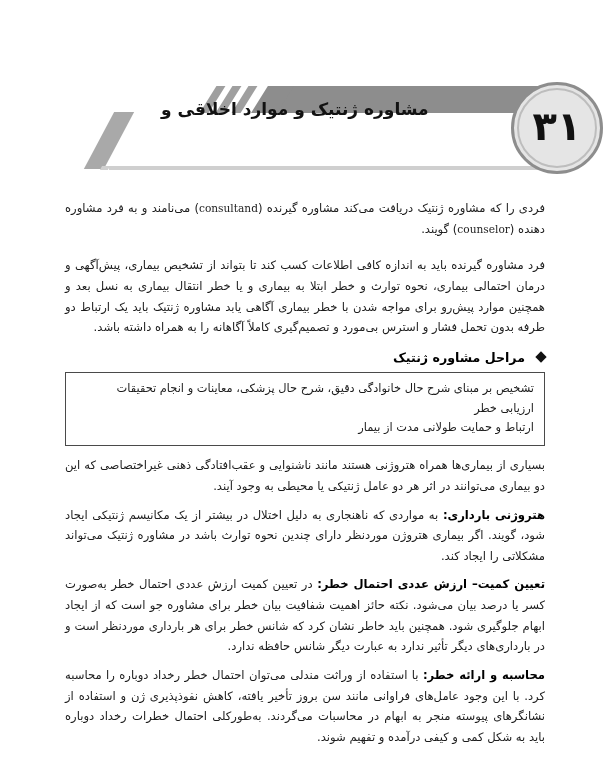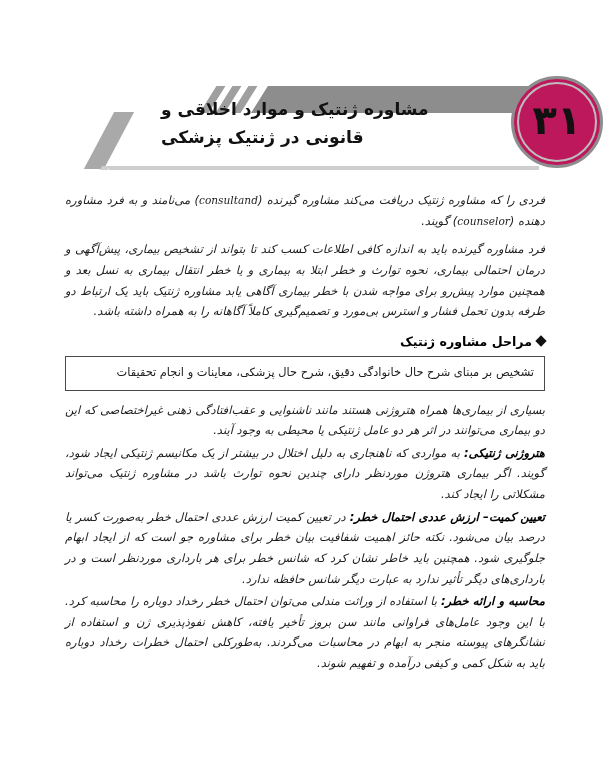--- a/index.html
+++ b/index.html
@@ -108,27 +108,27 @@
     font-weight: bold;
     line-height: 1.62;
     color: #121212;
     letter-spacing: 0px;
   }
   .banner-title span { display: block; }
 
   
   .chapter-badge {
     position: absolute;
-    top: 10px;
+    top: 16px;
     right: 8px;
     width: 92px;
     height: 92px;
     border-radius: 50%;
     border: 3px solid #8d8d8d;
-    background: #be185d;
+    background: #e5e5e5;
     box-sizing: border-box;
     display: flex;
     align-items: center;
     justify-content: center;
   }
   .chapter-badge .ring {
     width: 80px;
     height: 80px;
     border-radius: 50%;
     border: 2px solid #bdbdbd;
@@ -148,48 +148,47 @@
 
   
   .content {
     position: absolute;
     top: 190px;
     right: 66px;
     width: 480px;
   }
 
   p.para {
-    margin: 0 0 2px 0;
+    margin: 8px 0 2px 0;
     font-size: 11.6px;
     line-height: 1.78;
     text-align: justify;
     text-justify: inter-word;
     color: #1c1c1c;
-    font-style: italic;
   }
   p.para:last-child { margin-bottom: 0; }
 
   .lead {
     font-weight: bold;
     color: #000000;
   }
   .latin {
     font-family: "DejaVu Serif", "Liberation Serif", serif;
     font-size: 10.6px;
     direction: ltr;
     unicode-bidi: embed;
   }
 
   .gap-sm { height: 6px; }
 
   
   .section-heading {
     display: flex;
     align-items: center;
-    gap: 5px;
+    gap: 12px;
     font-size: 12.6px;
     font-weight: bold;
     color: #000000;
     margin: 12px 0 7px 0;
     justify-content: flex-start;
   }
   .diamond {
     width: 8px;
     height: 8px;
     background: #111111;
@@ -230,21 +229,20 @@
     <div class="slash s2"></div>
     <div class="slash s3"></div>
 
     <div class="banner-diag"></div>
 
     <div class="banner-rule"></div>
     <div class="banner-rule-skew"></div>
 
     <div class="banner-title">
       <span>مشاوره ژنتیک و موارد اخلاقی و</span>
-      <span>قانونی در ژنتیک پزشکی</span>
     </div>
 
     <div class="chapter-badge">
       <div class="ring">
         <div class="chapter-number">۳۱</div>
       </div>
     </div>
   </div>
 
   <div class="content">
@@ -256,25 +254,27 @@
     <p class="para">فرد مشاوره گیرنده باید به اندازه کافی اطلاعات کسب کند تا بتواند از تشخیص بیماری، پیش‌آگهی و درمان احتمالی بیماری، نحوه توارث و خطر ابتلا به بیماری و یا خطر انتقال بیماری به نسل بعد و همچنین موارد پیش‌رو برای مواجه شدن با خطر بیماری آگاهی یابد مشاوره ژنتیک باید یک ارتباط دو طرفه بدون تحمل فشار و استرس بی‌مورد و تصمیم‌گیری کاملاً آگاهانه را به همراه داشته باشد.</p>
 
     <div class="section-heading">
       <span class="diamond"></span>
       <span>مراحل مشاوره ژنتیک</span>
     </div>
 
     <div class="list-box">
       <ul>
         <li>تشخیص بر مبنای شرح حال خانوادگی دقیق، شرح حال پزشکی، معاینات و انجام تحقیقات</li>
+        <li>ارزیابی خطر</li>
+        <li>ارتباط و حمایت طولانی مدت از بیمار</li>
       </ul>
     </div>
 
     <p class="para">بسیاری از بیماری‌ها همراه هتروژنی هستند مانند ناشنوایی و عقب‌افتادگی ذهنی غیراختصاصی که این دو بیماری می‌توانند در اثر هر دو عامل ژنتیکی یا محیطی به وجود آیند.</p>
 
-    <p class="para"><span class="lead">هتروژنی ژنتیکی:</span><span> به مواردی که ناهنجاری به دلیل اختلال در بیشتر از یک مکانیسم ژنتیکی ایجاد شود، گویند. اگر بیماری هتروژن موردنظر دارای چندین نحوه توارث باشد در مشاوره ژنتیک می‌تواند مشکلاتی را ایجاد کند.</span></p>
+    <p class="para"><span class="lead">هتروژنی بارداری:</span><span> به مواردی که ناهنجاری به دلیل اختلال در بیشتر از یک مکانیسم ژنتیکی ایجاد شود، گویند. اگر بیماری هتروژن موردنظر دارای چندین نحوه توارث باشد در مشاوره ژنتیک می‌تواند مشکلاتی را ایجاد کند.</span></p>
 
     <p class="para"><span class="lead">تعیین کمیت– ارزش عددی احتمال خطر:</span><span> در تعیین کمیت ارزش عددی احتمال خطر به‌صورت کسر یا درصد بیان می‌شود. نکته حائز اهمیت شفافیت بیان خطر برای مشاوره جو است که از ایجاد ابهام جلوگیری شود. همچنین باید خاطر نشان کرد که شانس خطر برای هر بارداری موردنظر است و در بارداری‌های دیگر تأثیر ندارد به عبارت دیگر شانس حافظه ندارد.</span></p>
 
     <p class="para"><span class="lead">محاسبه و ارائه خطر:</span><span> با استفاده از وراثت مندلی می‌توان احتمال خطر رخداد دوباره را محاسبه کرد. با این وجود عامل‌های فراوانی مانند سن بروز تأخیر یافته، کاهش نفوذپذیری ژن و استفاده از نشانگرهای پیوسته منجر به ابهام در محاسبات می‌گردند. به‌طورکلی احتمال خطرات رخداد دوباره باید به شکل کمی و کیفی درآمده و تفهیم شوند.</span></p>
 
   </div>
 </div>
 
 </body></html>

